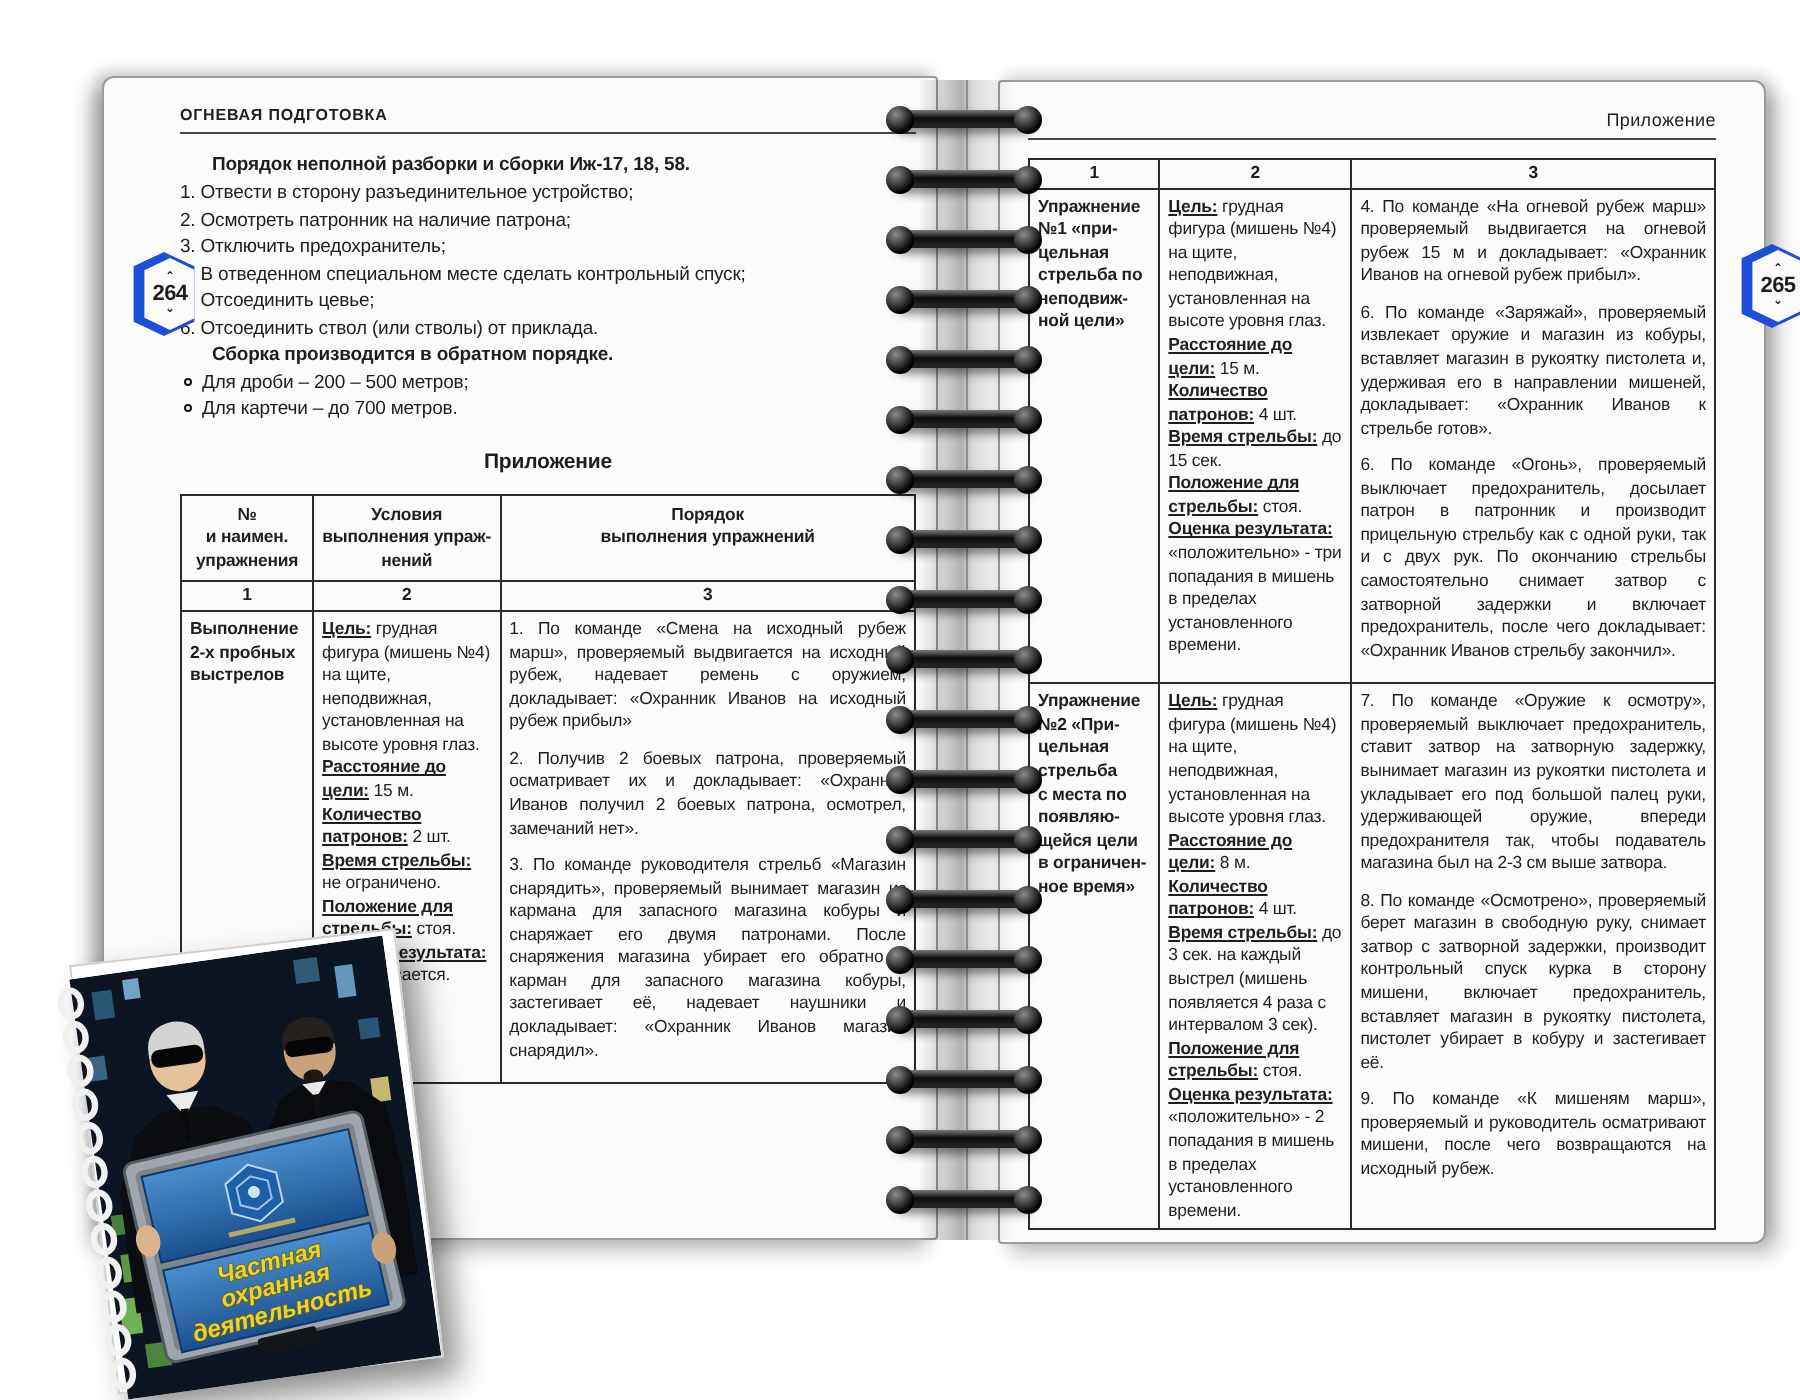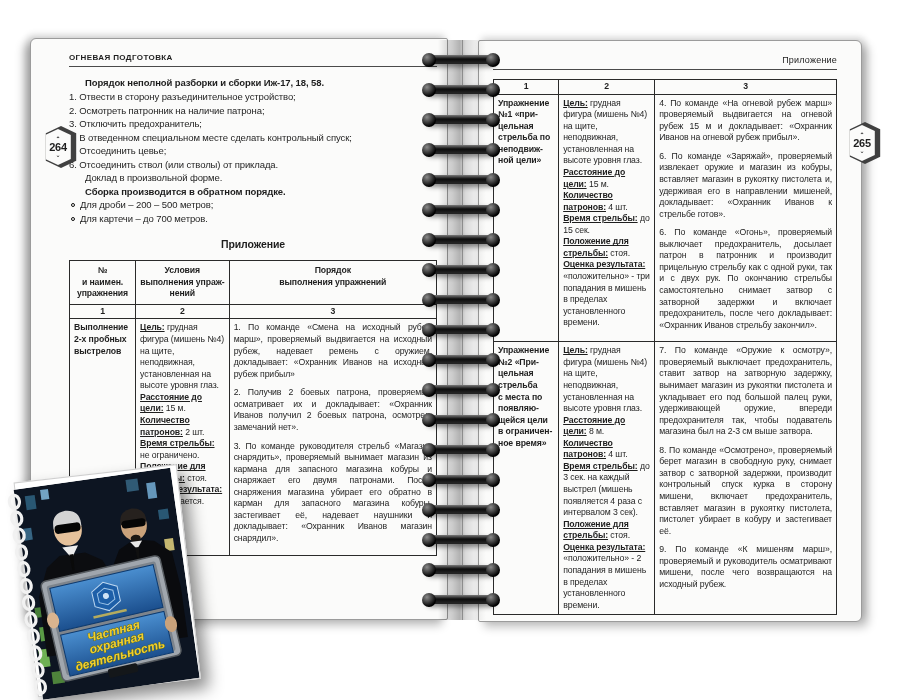--- a/index.html
+++ b/index.html
@@ -1,18 +1,18 @@
 <!DOCTYPE html>
 <html><head>
 <meta charset="utf-8">
 <style>
   * { margin:0; padding:0; box-sizing:border-box; }
   html,body { width:900px; height:700px; background:#ffffff; overflow:hidden;
               font-family:"Liberation Sans","DejaVu Sans",sans-serif; color:#1e1e1e; }
-  .stage { position:relative; width:758px; height:700px; }
+  .stage { position:relative; width:758px; height:700px;margin-left:21px; }
 
   
   .page { position:absolute; background:#fbfbfa; border:1px solid #9b9b9b; }
   .page-left  { left:30px; top:38px;  width:418px; height:582px;
                 border-radius:6px 2px 2px 6px; padding:14px 10px 0 38px;
                 box-shadow:-6px 5px 10px rgba(0,0,0,.28), -3px -3px 7px rgba(0,0,0,.16); }
   .page-right { left:478px; top:40px; width:384px; height:582px;
                 border-radius:2px 6px 6px 2px; padding:14px 24px 0 14px;
                 box-shadow:6px 5px 10px rgba(0,0,0,.25), 3px -3px 7px rgba(0,0,0,.14); }
 
@@ -49,22 +49,22 @@
   .gutter-line { position:absolute; left:462px; top:40px; width:1px; height:580px; background:#8d8d8d; }
   .ring { position:absolute; left:427px; width:68px; height:9px; border-radius:5px;
           background:linear-gradient(#7a7a7a, #0c0c0c 45%, #222 85%);
           box-shadow:0 3px 5px rgba(0,0,0,.45); z-index:5; }
   .ring::before, .ring::after { content:""; position:absolute; top:-2.5px; width:14px; height:14px;
           border-radius:50%; background:radial-gradient(circle at 35% 30%, #8a8a8a, #000 70%); }
   .ring::before { left:-5px; } .ring::after { right:-5px; }
 
   
   .badge { position:absolute; width:38px; height:42px; z-index:6;
-           display:flex; align-items:center; justify-content:flex-start;
-           background:#404040;
+           display:flex; align-items:center; justify-content:flex-end;
+           background:#1d4ed8;
            clip-path:polygon(50% 0, 90% 17%, 90% 83%, 50% 100%, 10% 83%, 10% 17%); }
   .badge-inner { width:32px; height:36px; background:#fbfbfa; display:flex; flex-direction:column;
            align-items:center; justify-content:center;
            clip-path:polygon(50% 0, 90% 17%, 90% 83%, 50% 100%, 10% 83%, 10% 17%); }
   .badge-num { font-weight:bold; font-size:11px; letter-spacing:-.3px; }
   .badge-chev { font-size:6px; line-height:4px; color:#141414; font-weight:bold; }
 
   
   .cover-wrap { position:absolute; left:20px; top:478px; width:170px; height:216px;
                 transform:rotate(-8deg); z-index:10; }
@@ -91,21 +91,20 @@
   <div class="page page-left">
     <div class="running-head">ОГНЕВАЯ ПОДГОТОВКА</div>
     <div class="body-text">
       <div class="para-title">Порядок неполной разборки и сборки Иж-17, 18, 58.</div>
       <div class="step">1. Отвести в сторону разъединительное устройство;</div>
       <div class="step">2. Осмотреть патронник на наличие патрона;</div>
       <div class="step">3. Отключить предохранитель;</div>
       <div class="step">4. В отведенном специальном месте сделать контрольный спуск;</div>
       <div class="step">5. Отсоединить цевье;</div>
       <div class="step">6. Отсоединить ствол (или стволы) от приклада.</div>
-      <div class="indent">Доклад в произвольной форме.</div>
       <div class="indent bold">Сборка производится в обратном порядке.</div>
       <div class="bullet-line"><span class="circ"></span><span>Для дроби – 200 – 500 метров;</span></div>
       <div class="bullet-line"><span class="circ"></span><span>Для картечи – до 700 метров.</span></div>
       <div class="appendix-h">Приложение</div>
 
       <table class="tbl-outer">
         <colgroup>
             <col style="width:18%">
             <col style="width:25.5%">
             <col style="width:56.5%">

